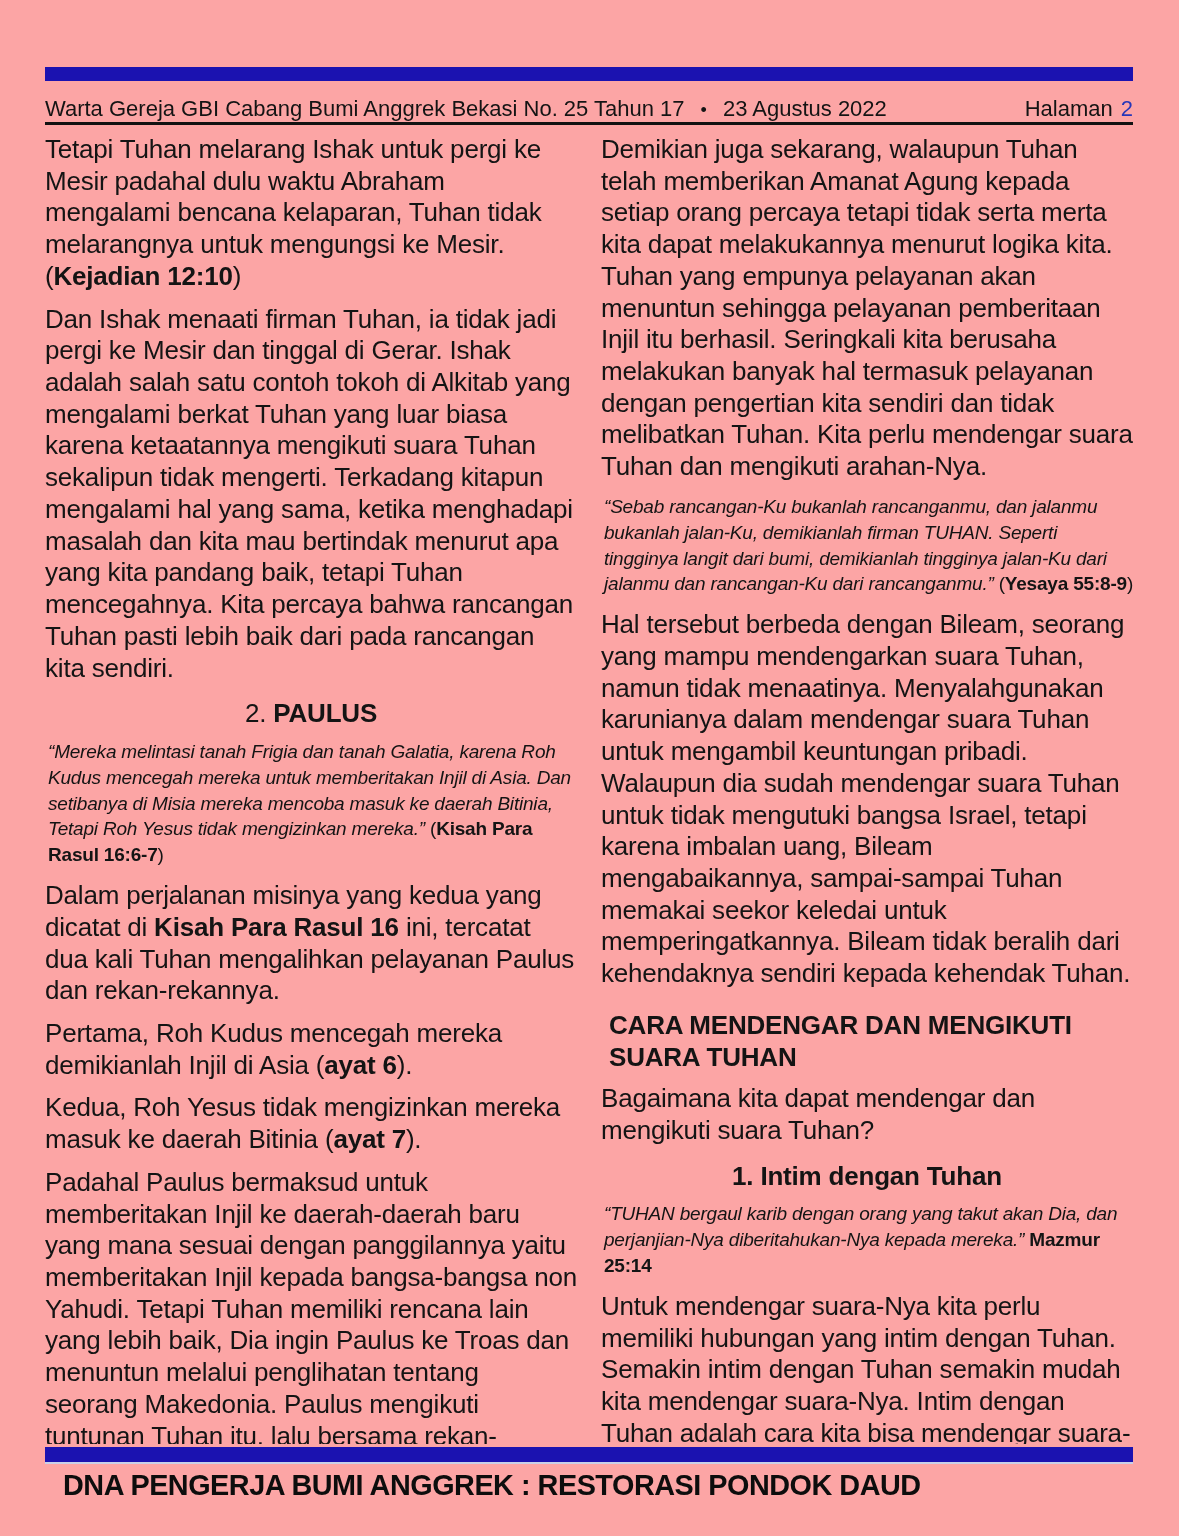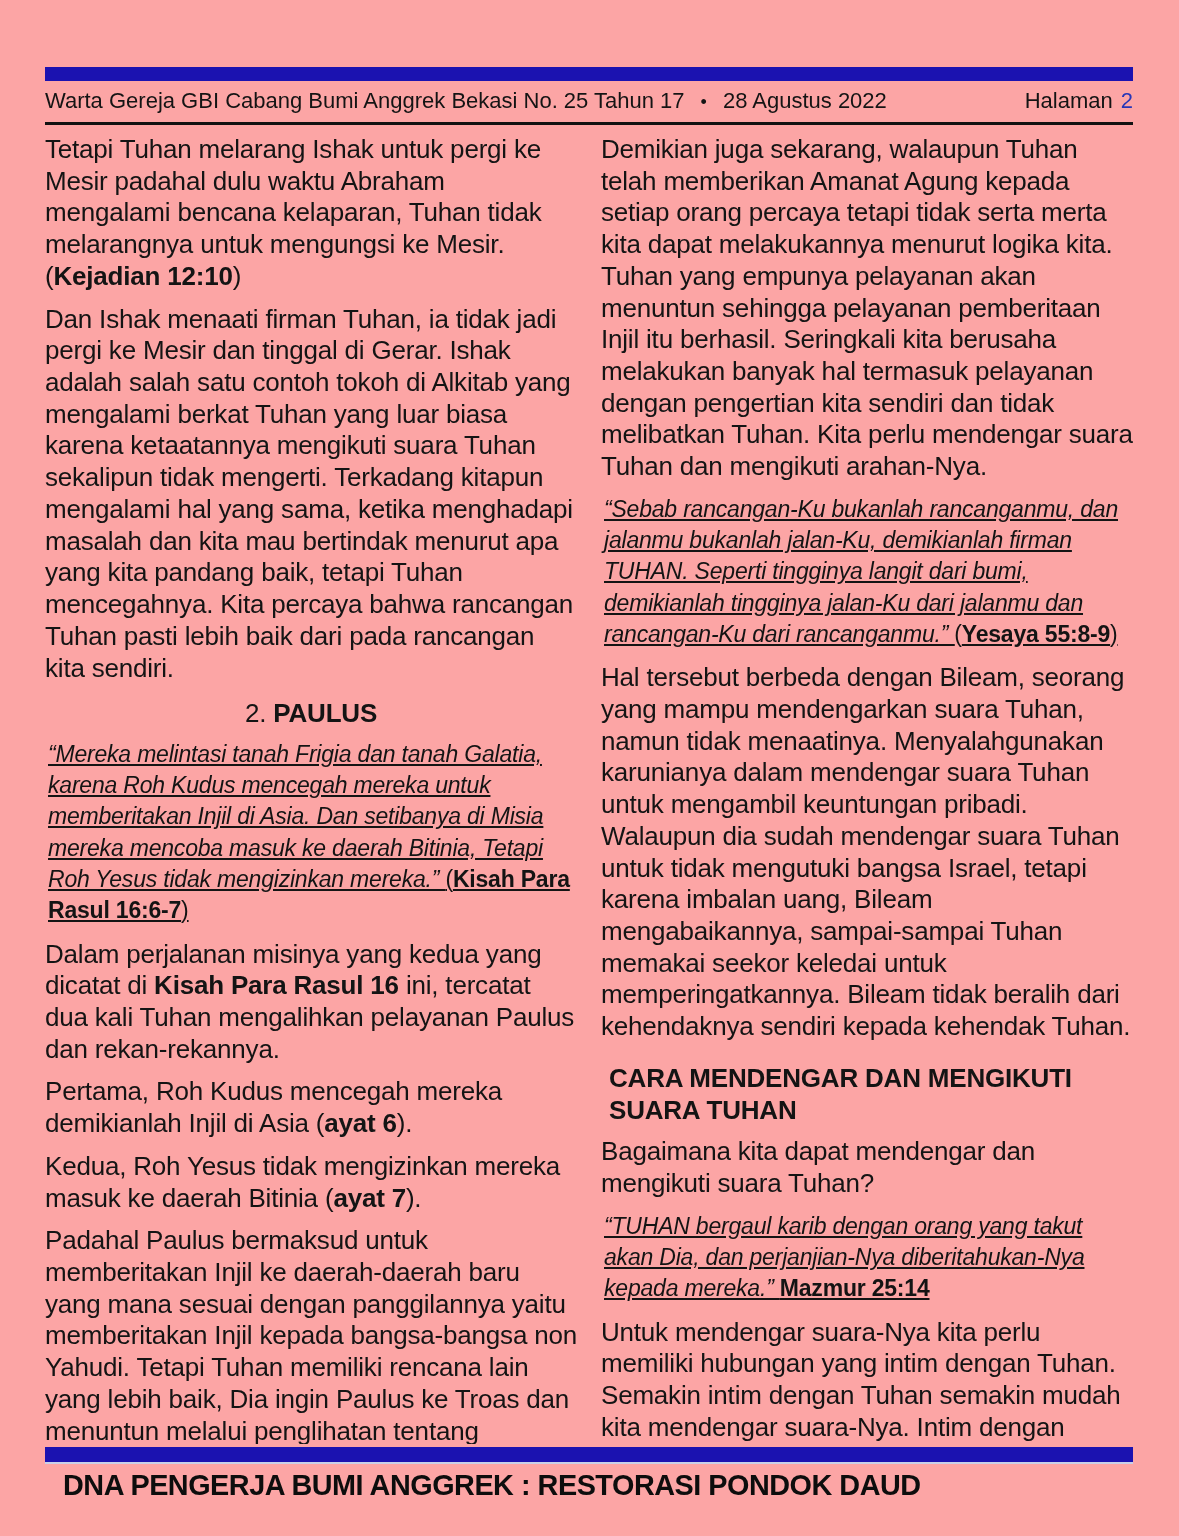--- a/index.html
+++ b/index.html
@@ -25,21 +25,21 @@
     position: absolute;
     left: 45px; top: 88px;
     width: 1088px;
     display: flex;
     align-items: baseline;
     font-size: 22px;
     line-height: 1.2;
     white-space: nowrap;
   }
   .header-bullet { margin: 0 16px; font-size: 18px; }
-  .header-page { margin-left: auto; }
+  .header-page { margin-left: auto; margin-top: 8px; }
   .page-num { color: #2636b8; margin-left: 8px; }
   .header-rule {
     position: absolute;
     left: 45px; top: 122px;
     width: 1088px; height: 3px;
     background: #121212;
   }
 
   
   .columns {
@@ -54,25 +54,24 @@
 
   .body-para {
     margin: 0 0 11px 0;
     font-size: 26px;
     line-height: 1.22;
     letter-spacing: -0.2px;
   }
   .scripture-quote {
     margin: 2px 0 12px 0;
     padding-left: 3px;
-    font-size: 23px;
+    font-size: 19px;
     line-height: 1.36;
     font-style: italic;
     letter-spacing: -0.2px;
-    text-decoration: underline;
   }
   .scripture-quote .seg-plain, .scripture-quote .seg-bold { font-style: normal; }
   .section-heading {
     margin: 20px 0 10px 8px;
     font-size: 26px;
     font-weight: 700;
     line-height: 1.22;
     letter-spacing: -0.2px;
   }
   .subsection-heading {
@@ -109,21 +108,21 @@
 </head>
 <body>
 
 <div class="page">
 
   <div class="top-bar" style="background: rgb(27, 18, 176);"></div>
 
   <div class="header-row">
     <span>Warta Gereja GBI Cabang Bumi Anggrek Bekasi No. 25  Tahun 17</span>
     <span class="header-bullet">•</span>
-    <span>28 Agustus 2022</span>
+    <span>23 Agustus 2022</span>
     <span class="header-page">
       <span>Halaman</span><span class="page-num" style="color: rgb(38, 54, 184);">2</span>
     </span>
   </div>
 
   <div class="header-rule"></div>
 
   <div class="columns">
     <div class="col">
         <p class="body-para"><span class="seg-plain">Tetapi Tuhan melarang Ishak untuk pergi ke Mesir padahal dulu waktu Abraham mengalami bencana kelaparan, Tuhan tidak melarangnya untuk mengungsi ke Mesir. (</span><span class="seg-bold">Kejadian 12:10</span><span class="seg-plain">)</span></p>
@@ -134,20 +133,21 @@
         <p class="body-para"><span class="seg-plain">Pertama, Roh Kudus mencegah mereka demikianlah Injil di Asia (</span><span class="seg-bold">ayat 6</span><span class="seg-plain">).</span></p>
         <p class="body-para"><span class="seg-plain">Kedua, Roh Yesus tidak mengizinkan mereka masuk ke daerah Bitinia (</span><span class="seg-bold">ayat 7</span><span class="seg-plain">).</span></p>
         <p class="body-para"><span class="seg-plain">Padahal Paulus bermaksud untuk memberitakan Injil ke daerah-daerah baru yang mana sesuai dengan panggilannya yaitu memberitakan Injil kepada bangsa-bangsa non Yahudi. Tetapi Tuhan memiliki rencana lain yang lebih baik, Dia ingin Paulus ke Troas dan menuntun melalui penglihatan tentang seorang Makedonia. Paulus mengikuti tuntunan Tuhan itu, lalu bersama rekan-rekannya berangkat dan tiba di Filipi, kota pertama di bagian Makedonia. (</span><span class="seg-bold">ayat 9-12</span><span class="seg-plain">)</span></p>
       </div>
     <div class="col">
         <p class="body-para"><span class="seg-plain">Demikian juga sekarang, walaupun Tuhan telah memberikan Amanat Agung kepada setiap orang percaya tetapi tidak serta merta kita dapat melakukannya menurut logika kita. Tuhan yang empunya pelayanan akan menuntun sehingga pelayanan pemberitaan Injil itu berhasil. Seringkali kita berusaha melakukan banyak hal termasuk pelayanan dengan pengertian kita sendiri dan tidak melibatkan Tuhan. Kita perlu mendengar suara Tuhan dan mengikuti arahan-Nya.</span></p>
         <div class="scripture-quote"><span class="seg-italic">“Sebab rancangan-Ku bukanlah rancanganmu, dan jalanmu bukanlah jalan-Ku, demikianlah firman TUHAN. Seperti tingginya langit dari bumi, demikianlah tingginya jalan-Ku dari jalanmu dan rancangan-Ku dari rancanganmu.” </span><span class="seg-plain">(</span><span class="seg-bold">Yesaya 55:8-9</span><span class="seg-plain">)</span></div>
         <p class="body-para"><span class="seg-plain">Hal tersebut berbeda dengan Bileam, seorang yang mampu mendengarkan suara Tuhan, namun tidak menaatinya. Menyalahgunakan karunianya dalam mendengar suara Tuhan untuk mengambil keuntungan pribadi. Walaupun dia sudah mendengar suara Tuhan untuk tidak mengutuki bangsa Israel, tetapi karena imbalan uang, Bileam mengabaikannya, sampai-sampai Tuhan memakai seekor keledai untuk memperingatkannya. Bileam tidak beralih dari kehendaknya sendiri kepada kehendak Tuhan.</span></p>
         <div class="section-heading"><span class="seg-plain">CARA MENDENGAR DAN MENGIKUTI SUARA TUHAN</span></div>
         <p class="body-para"><span class="seg-plain">Bagaimana kita dapat mendengar dan mengikuti suara Tuhan?</span></p>
+        <div class="subsection-heading"><span class="seg-bold">1. Intim dengan Tuhan</span></div>
         <div class="scripture-quote"><span class="seg-italic">“TUHAN bergaul karib dengan orang yang takut akan Dia, dan perjanjian-Nya diberitahukan-Nya kepada mereka.” </span><span class="seg-bold">Mazmur 25:14</span></div>
         <p class="body-para"><span class="seg-plain">Untuk mendengar suara-Nya kita perlu memiliki hubungan yang intim dengan Tuhan. Semakin intim dengan Tuhan semakin mudah kita mendengar suara-Nya. Intim dengan Tuhan adalah cara kita bisa mendengar suara-Nya.</span></p>
       </div>
   </div>
 
   <div class="footer-bar" style="background: rgb(27, 18, 176);"></div>
 
   <div class="footer-text">DNA PENGERJA BUMI ANGGREK : RESTORASI PONDOK DAUD</div>
 
 </div>

